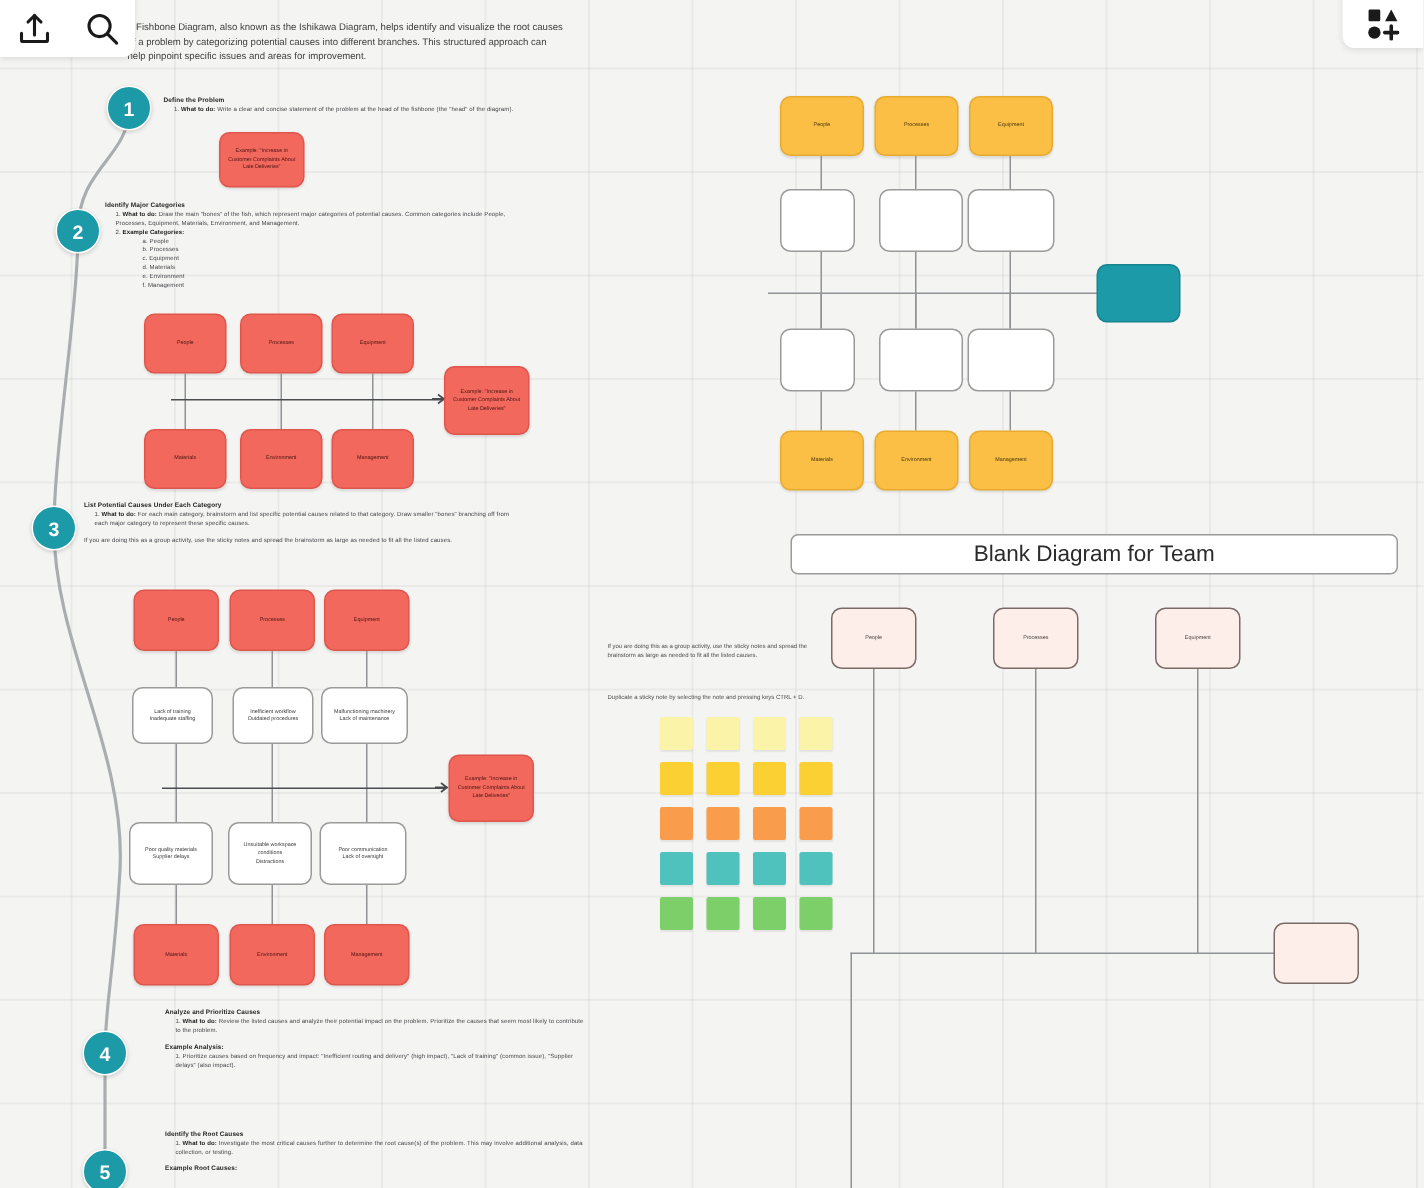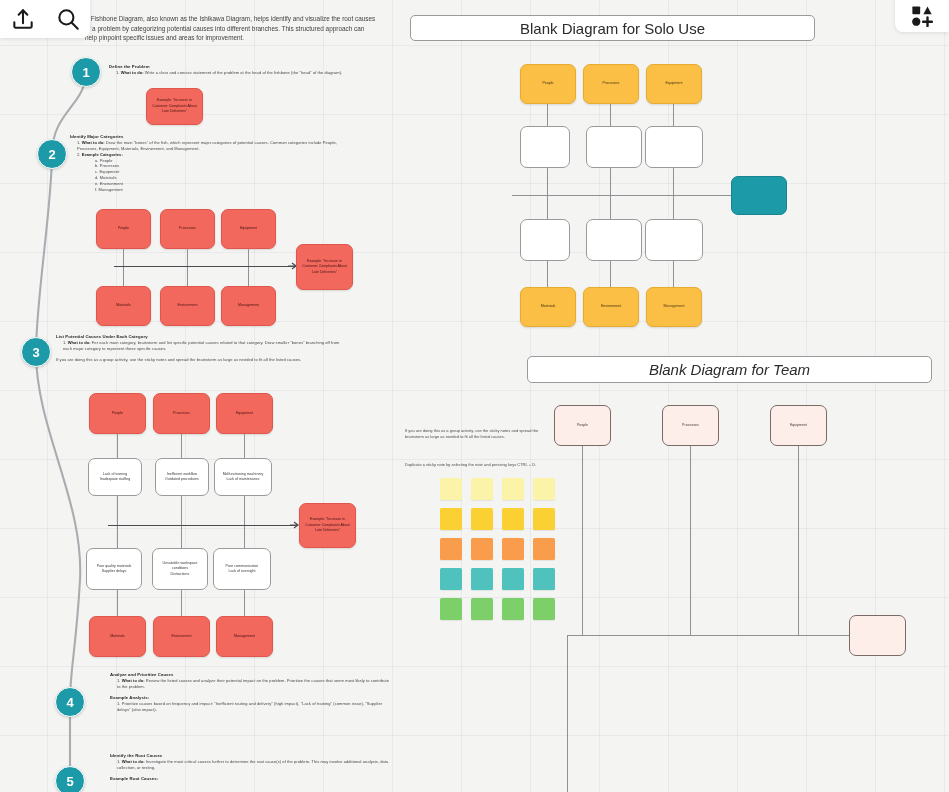--- a/index.html
+++ b/index.html
@@ -325,23 +325,20 @@
     <span class="p ind1">1. <span>Prioritize causes based on frequency and impact: "Inefficient routing and delivery" (high impact), "Lack of training" (common issue), "Supplier delays" (also impact).</span></span>
   </div>
 
   <div class="abs doc-text" style="left:110px; top:753px; width:280px;">
     <span class="h">Identify the Root Causes</span>
     <span class="p ind1">1. <b>What to do:</b> <span>Investigate the most critical causes further to determine the root cause(s) of the problem. This may involve additional analysis, data collection, or testing.</span></span>
     <span class="gap"></span>
     <span class="h">Example Root Causes:</span>
   </div>
 
-  <div class="abs title-bar" style="left:410px; top:15px; width:405px; height:26px;">
-    <span>Blank Diagram for Solo Use</span>
-  </div>
 
   <div class="abs node orange" style="left:520px; top:64px; width:56px; height:40px;">
     <span>People</span>
   </div>
   <div class="abs node orange" style="left:583px; top:64px; width:56px; height:40px;">
     <span>Processes</span>
   </div>
   <div class="abs node orange" style="left:646px; top:64px; width:56px; height:40px;">
     <span>Equipment</span>
   </div>
@@ -376,21 +373,21 @@
   <div class="abs node orange" style="left:520px; top:287px; width:56px; height:40px;">
     <span>Materials</span>
   </div>
   <div class="abs node orange" style="left:583px; top:287px; width:56px; height:40px;">
     <span>Environment</span>
   </div>
   <div class="abs node orange" style="left:646px; top:287px; width:56px; height:40px;">
     <span>Management</span>
   </div>
 
-  <div class="abs title-bar" style="left:527px; top:356px; width:405px; height:27px;font-style:italic;">
+  <div class="abs title-bar" style="left:527px; top:356px; width:405px; height:27px;">
     <span>Blank Diagram for Team</span>
   </div>
 
   <div class="abs node pink" style="left:554px; top:405px; width:57px; height:41px;">
     <span>People</span>
   </div>
   <div class="abs node pink" style="left:662px; top:405px; width:57px; height:41px;">
     <span>Processes</span>
   </div>
   <div class="abs node pink" style="left:770px; top:405px; width:57px; height:41px;">

